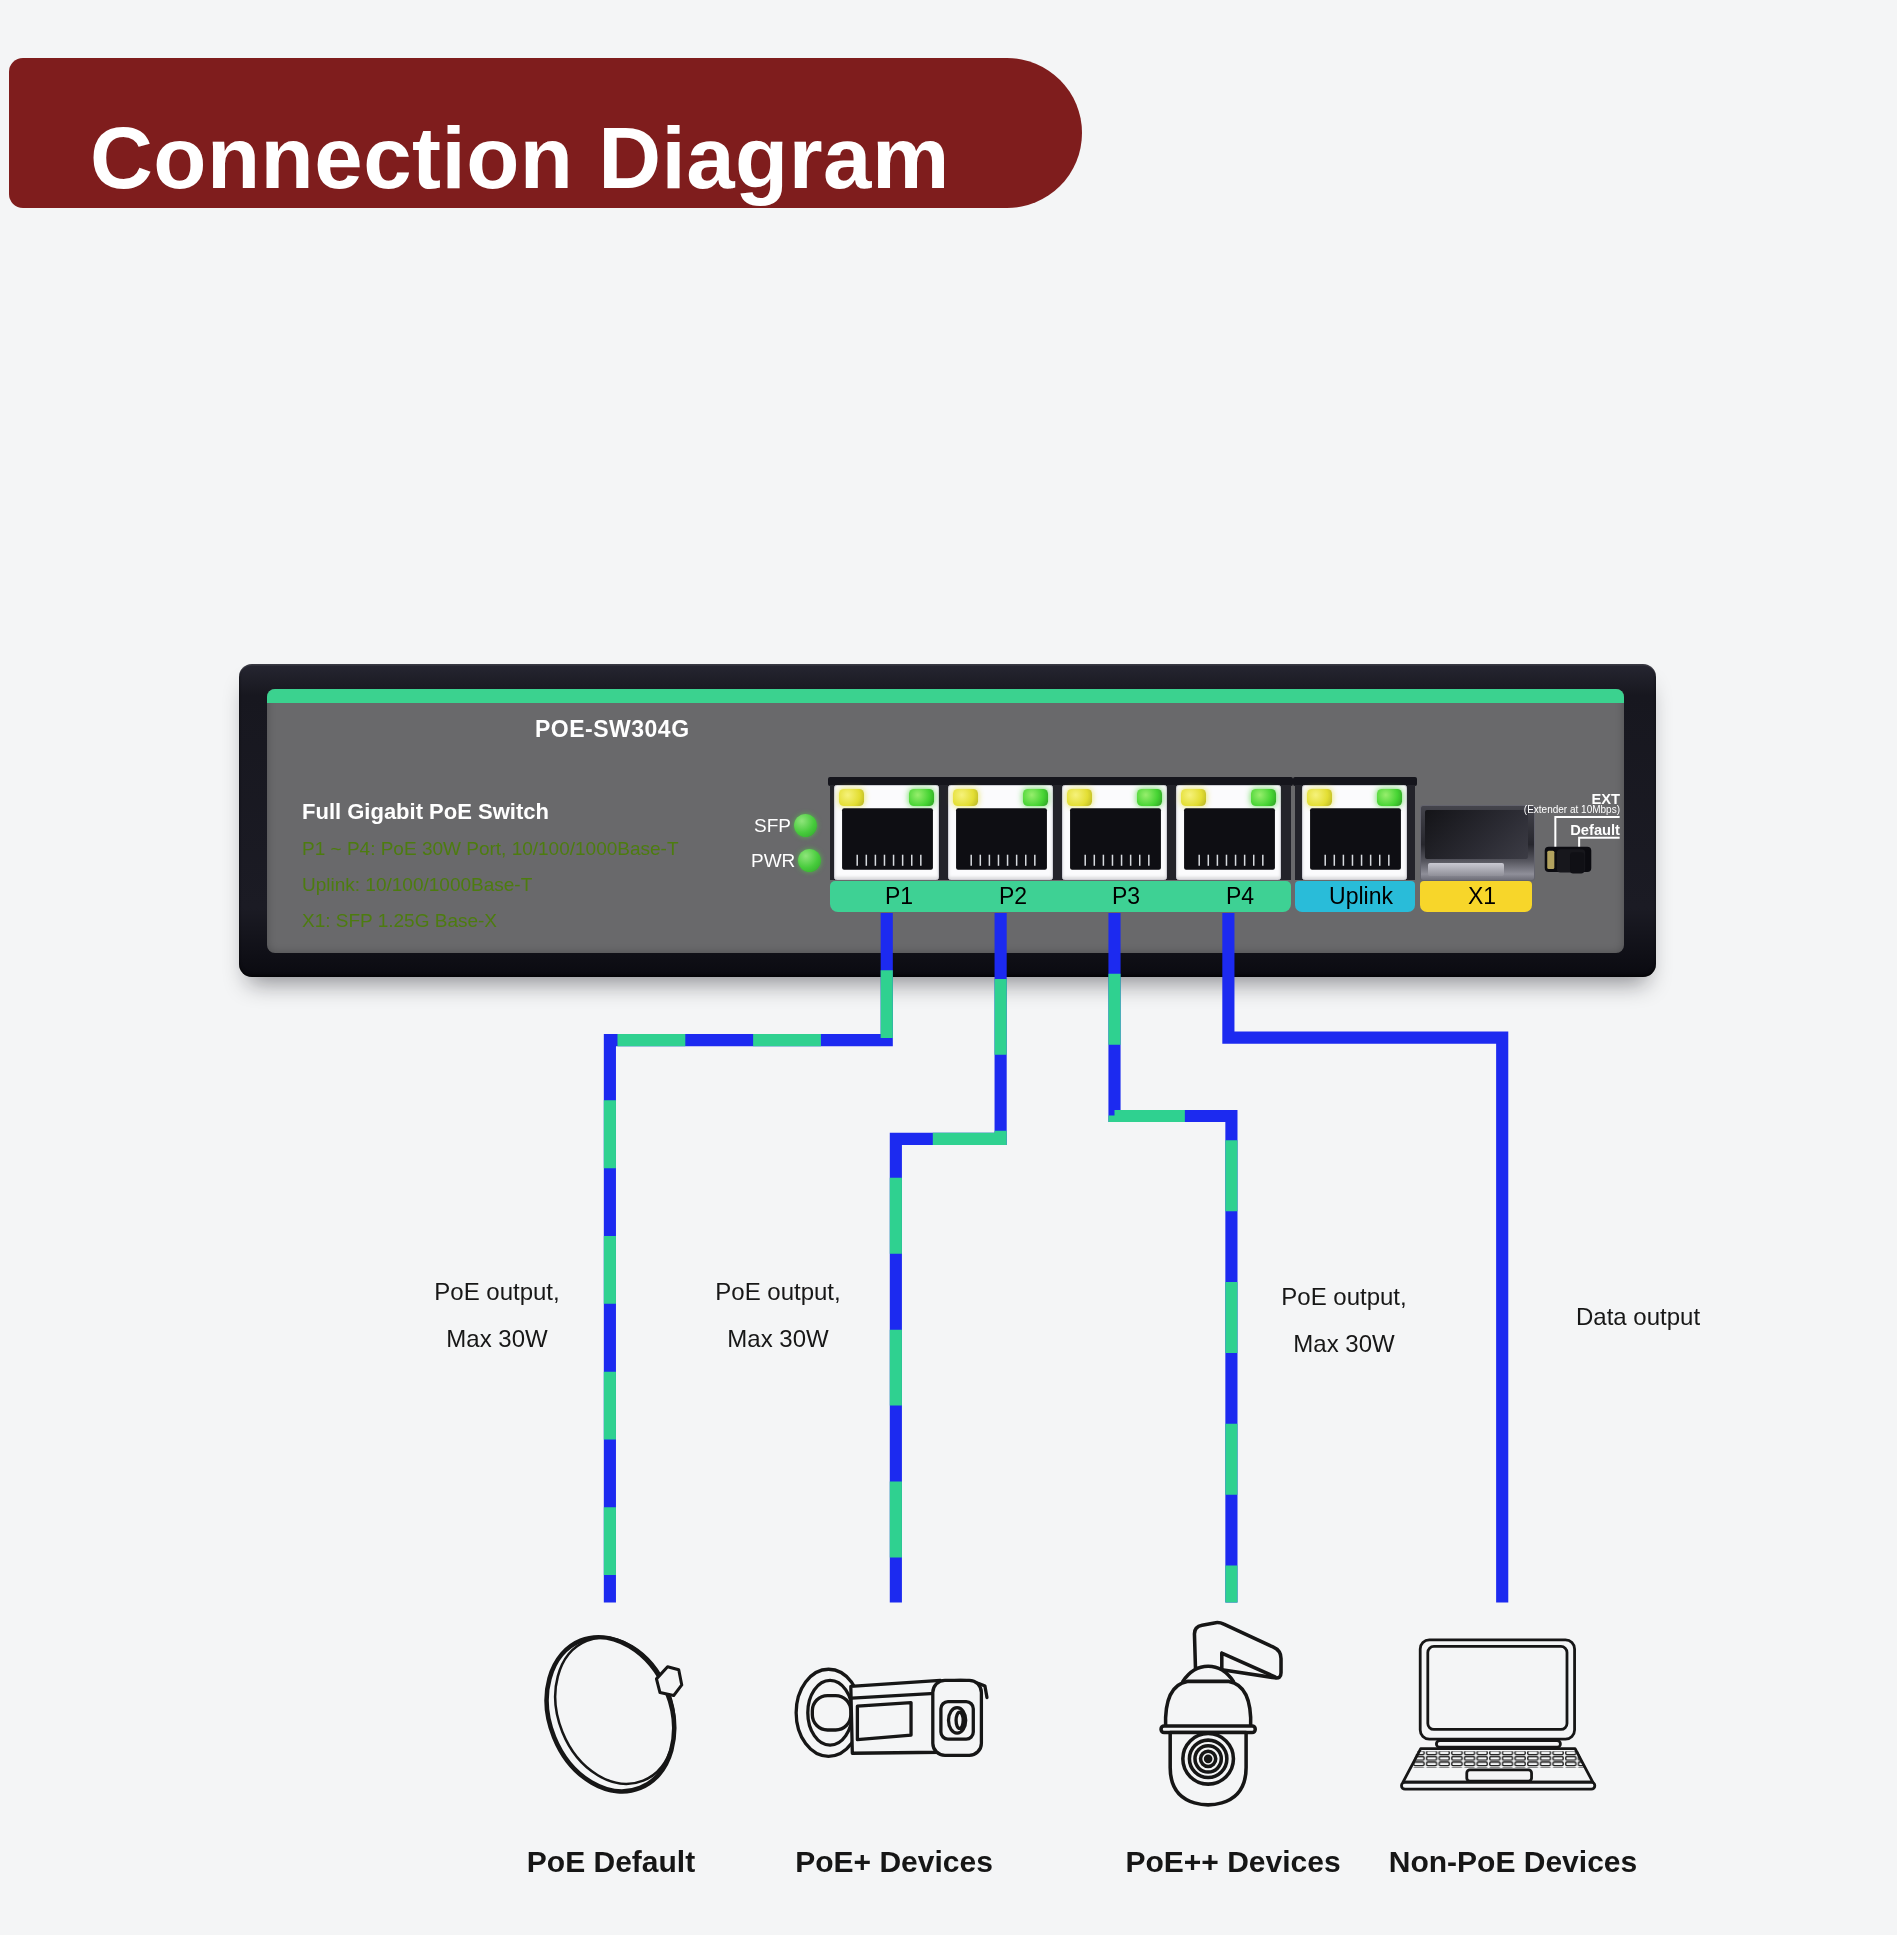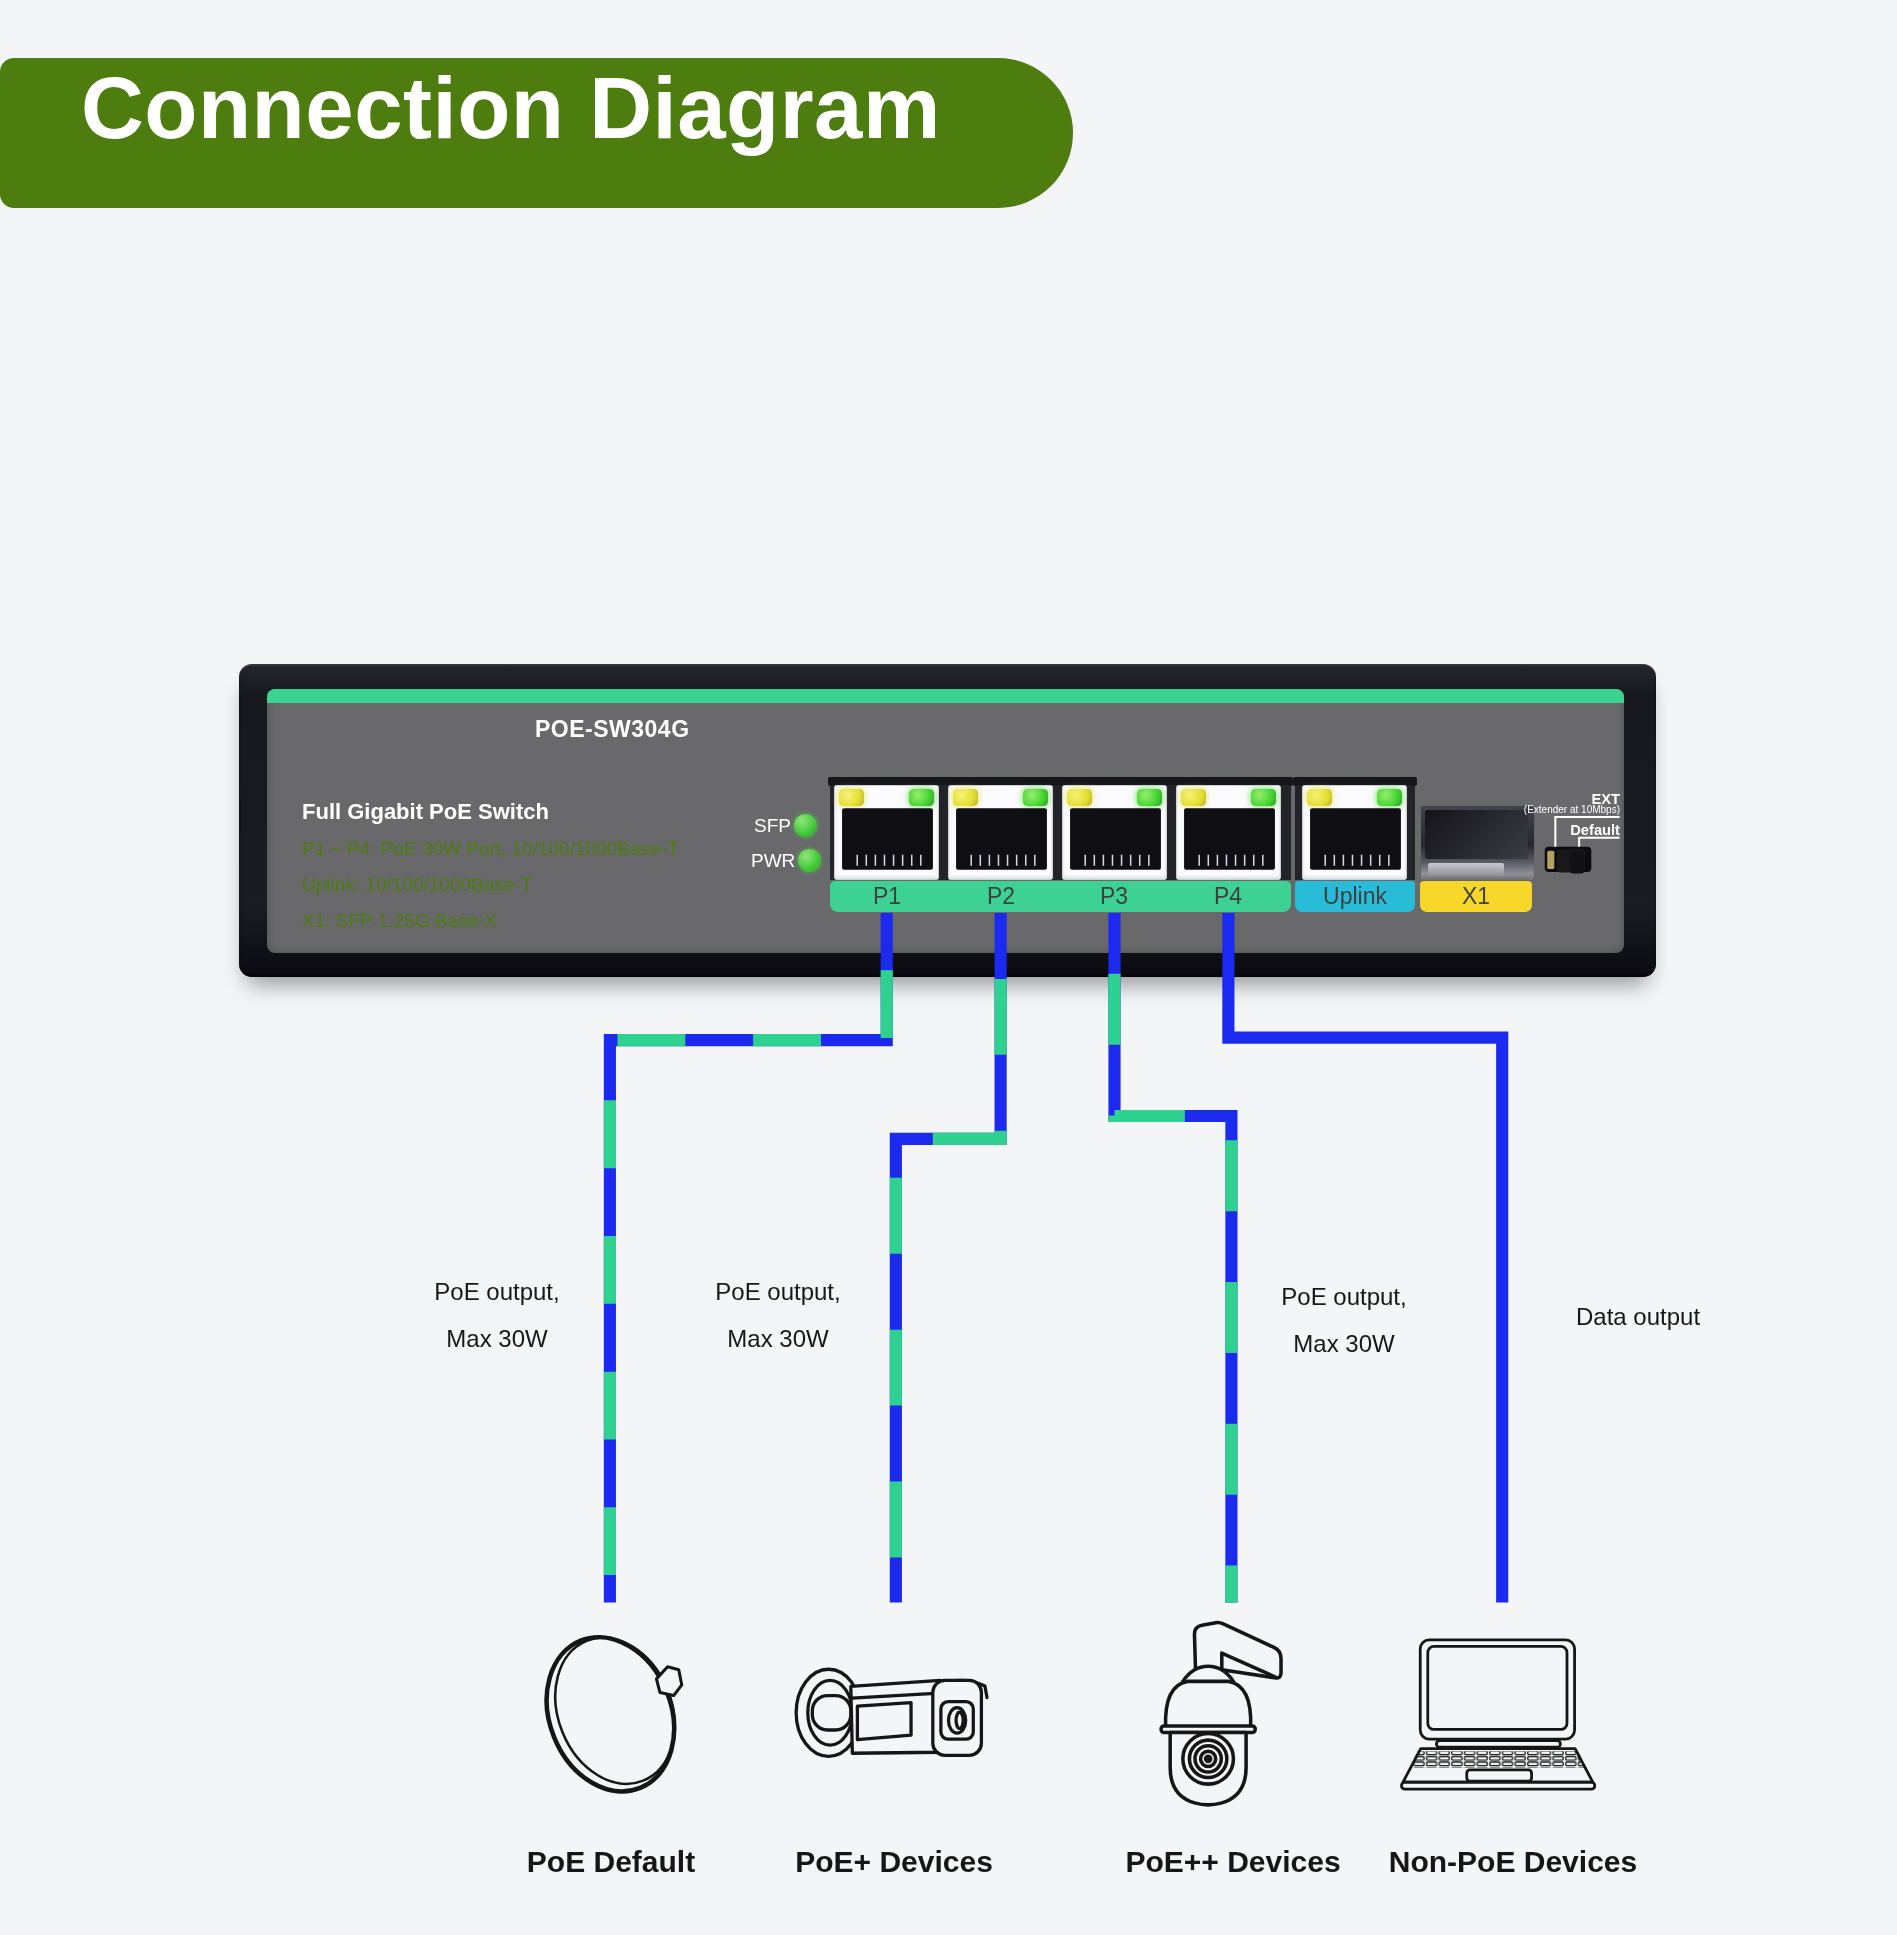--- a/index.html
+++ b/index.html
@@ -4,23 +4,23 @@
 <style>
   html,body{margin:0;padding:0;background:#eceded;}
   #stage{
     position:relative;width:1898px;height:1936px;overflow:hidden;
     background:#f4f5f6;
     font-family:"Liberation Sans",sans-serif;
   }
 
   
   .banner{
-    position:absolute;left:0;top:58px;width:1073px;height:150px;
-    background:#4d7c0f;border-radius:14px 75px 75px 14px;
-    display:flex;align-items:flex-start;
+    position:absolute;left:9px;top:58px;width:1073px;height:150px;
+    background:#7f1d1d;border-radius:14px 75px 75px 14px;
+    display:flex;align-items:flex-end;
   }
   .banner-title{
     margin-left:81px;color:#ffffff;font-size:87px;font-weight:700;
     letter-spacing:0.5px;white-space:nowrap;
   }
 
   
   .case{
     position:absolute;left:239px;top:664px;width:1417px;height:313px;
     background:linear-gradient(180deg,#262631 0%,#17171f 10%,#1b1b24 78%,#0a0a10 100%);
@@ -96,21 +96,21 @@
     position:absolute;left:7px;top:57px;width:76px;height:13px;
     background:linear-gradient(180deg,#c9c9d2 0%,#8f8f98 100%);
     border-radius:2px;
   }
 
   
   .bar{position:absolute;top:881px;height:31px;display:flex;align-items:center;justify-content:center;}
   .greenbar{left:830px;width:461px;background:#3ed194;border-radius:5px 5px 8px 8px;}
   .cyanbar{left:1295px;width:120px;background:#29bcd9;border-radius:4px 4px 7px 7px;}
   .yellowbar{left:1420px;width:112px;background:#f7d62a;border-radius:4px 4px 7px 7px;}
-  .bar span{color:#404040;font-size:23px;font-weight:500;}
+  .bar span{color:#000000;font-size:23px;font-weight:500;margin-left:12px;}
   .greenbar span{position:absolute;transform:translateX(-50%);}
   .pl1{left:57px;} .pl2{left:171px;} .pl3{left:284px;} .pl4{left:398px;}
 
   
   .ext-label,.ext-sub,.ext-default{position:absolute;right:278px;color:#fff;text-align:right;white-space:nowrap;}
   .ext-label{top:791px;font-size:14.7px;font-weight:600;}
   .ext-sub{top:804px;font-size:10px;font-weight:500;text-align:center;}
   .ext-default{top:822px;font-size:14.7px;font-weight:600;}
 
   

